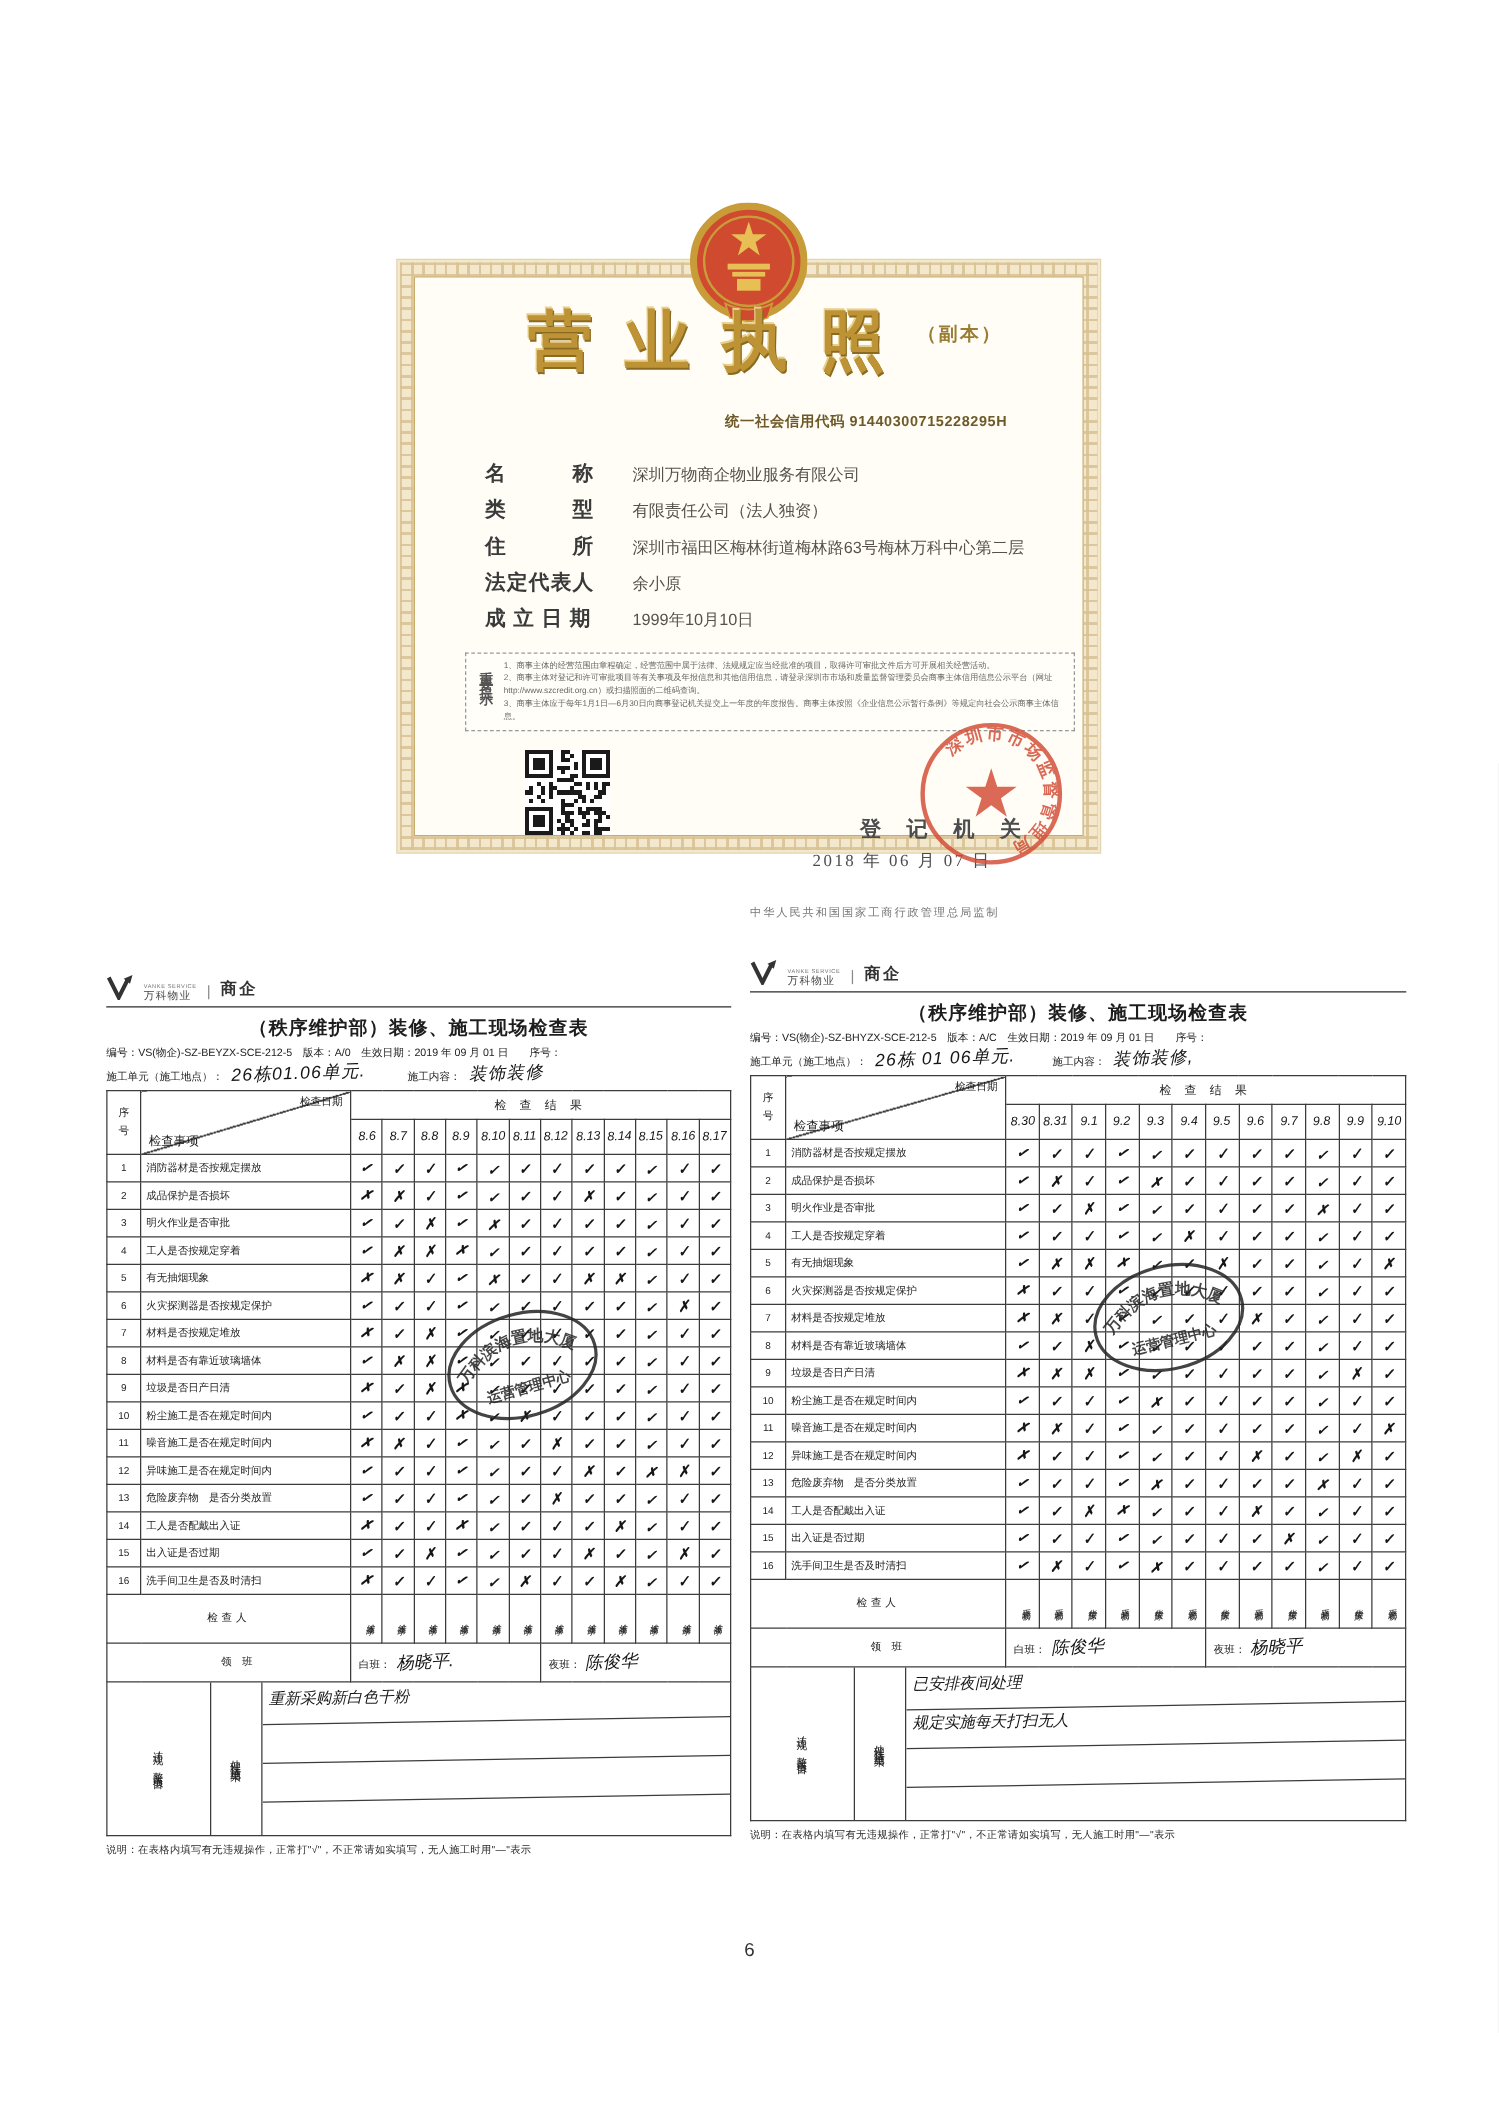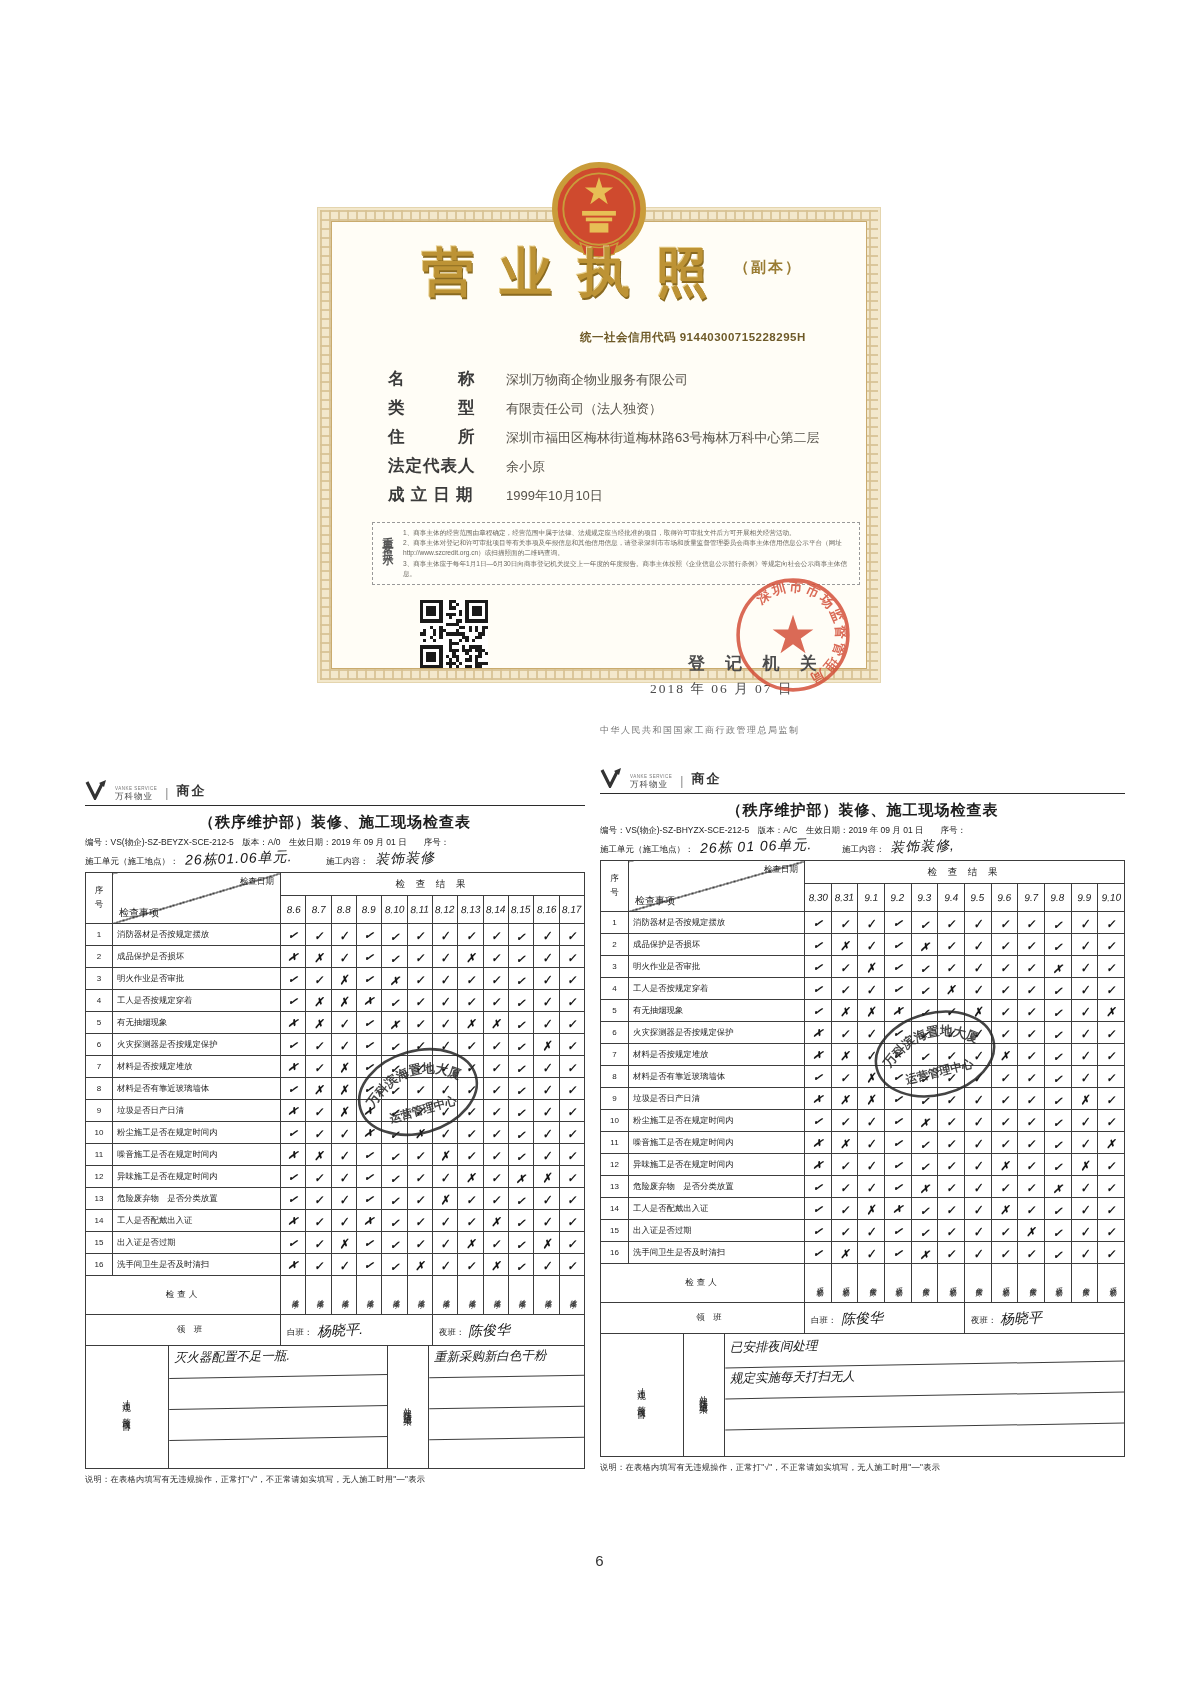--- a/index.html
+++ b/index.html
@@ -622,26 +622,20 @@
           <td colspan="2" class="insp-label">领 班</td>
           <td colspan="6" class="leader-cell"><span class="pr">白班：</span><span class="hw name">杨晓平.</span></td>
           <td colspan="6" class="leader-cell"><span class="pr">夜班：</span><span class="hw name">陈俊华</span></td>
         </tr>
       </tfoot>
     </table>
     <div class="vio-block" style="height:122px;">
       <div class="vio-col1">
           <div class="vert-label">违规/整改项目</div>
         </div>
-      <div class="vio-col2">
-          <div class="vio-line hw">灭火器配置不足一瓶.</div>
-          <div class="vio-line hw"></div>
-          <div class="vio-line hw"></div>
-          <div class="vio-line hw"></div>
-        </div>
       <div class="vio-col3">
           <div class="vert-label">处理措施结果</div>
         </div>
       <div class="vio-col4">
           <div class="vio-line hw">重新采购新白色干粉</div>
           <div class="vio-line hw"></div>
           <div class="vio-line hw"></div>
           <div class="vio-line hw"></div>
         </div>
     </div>

